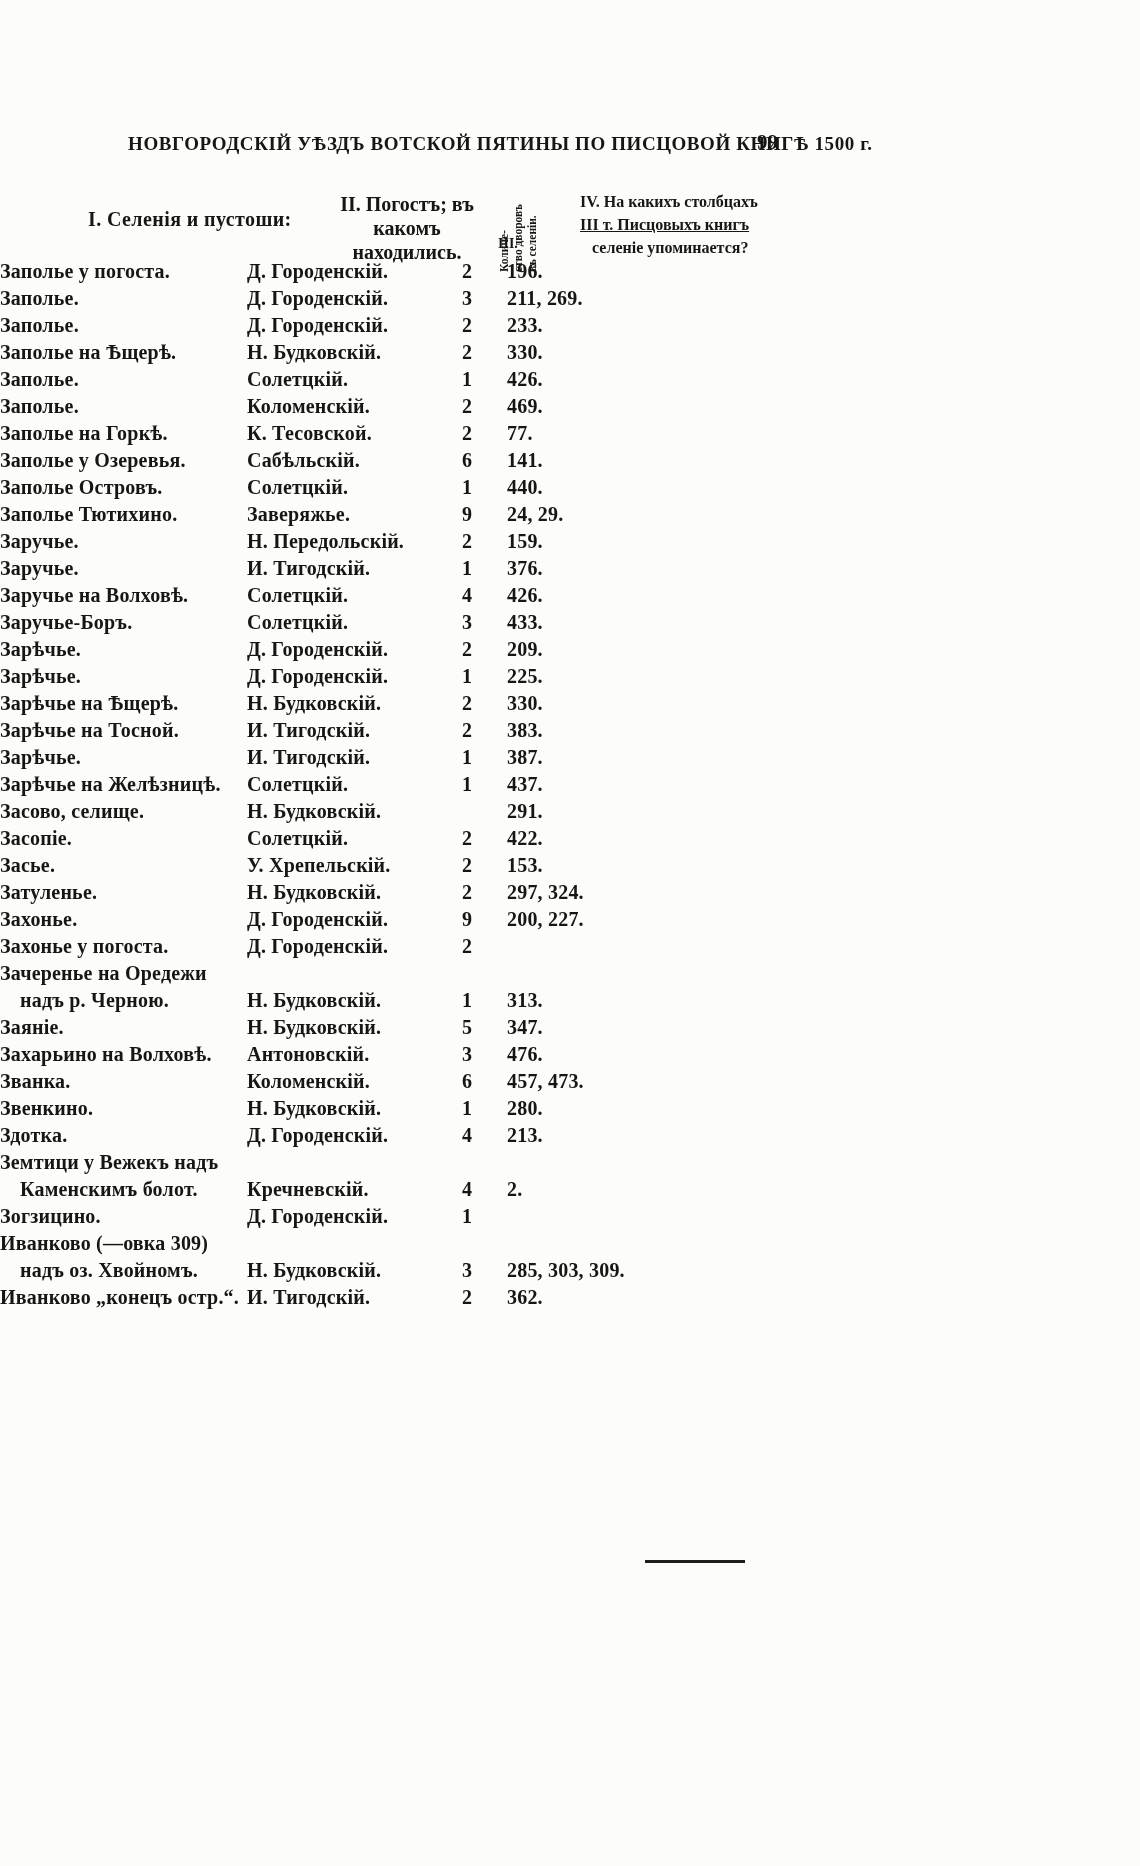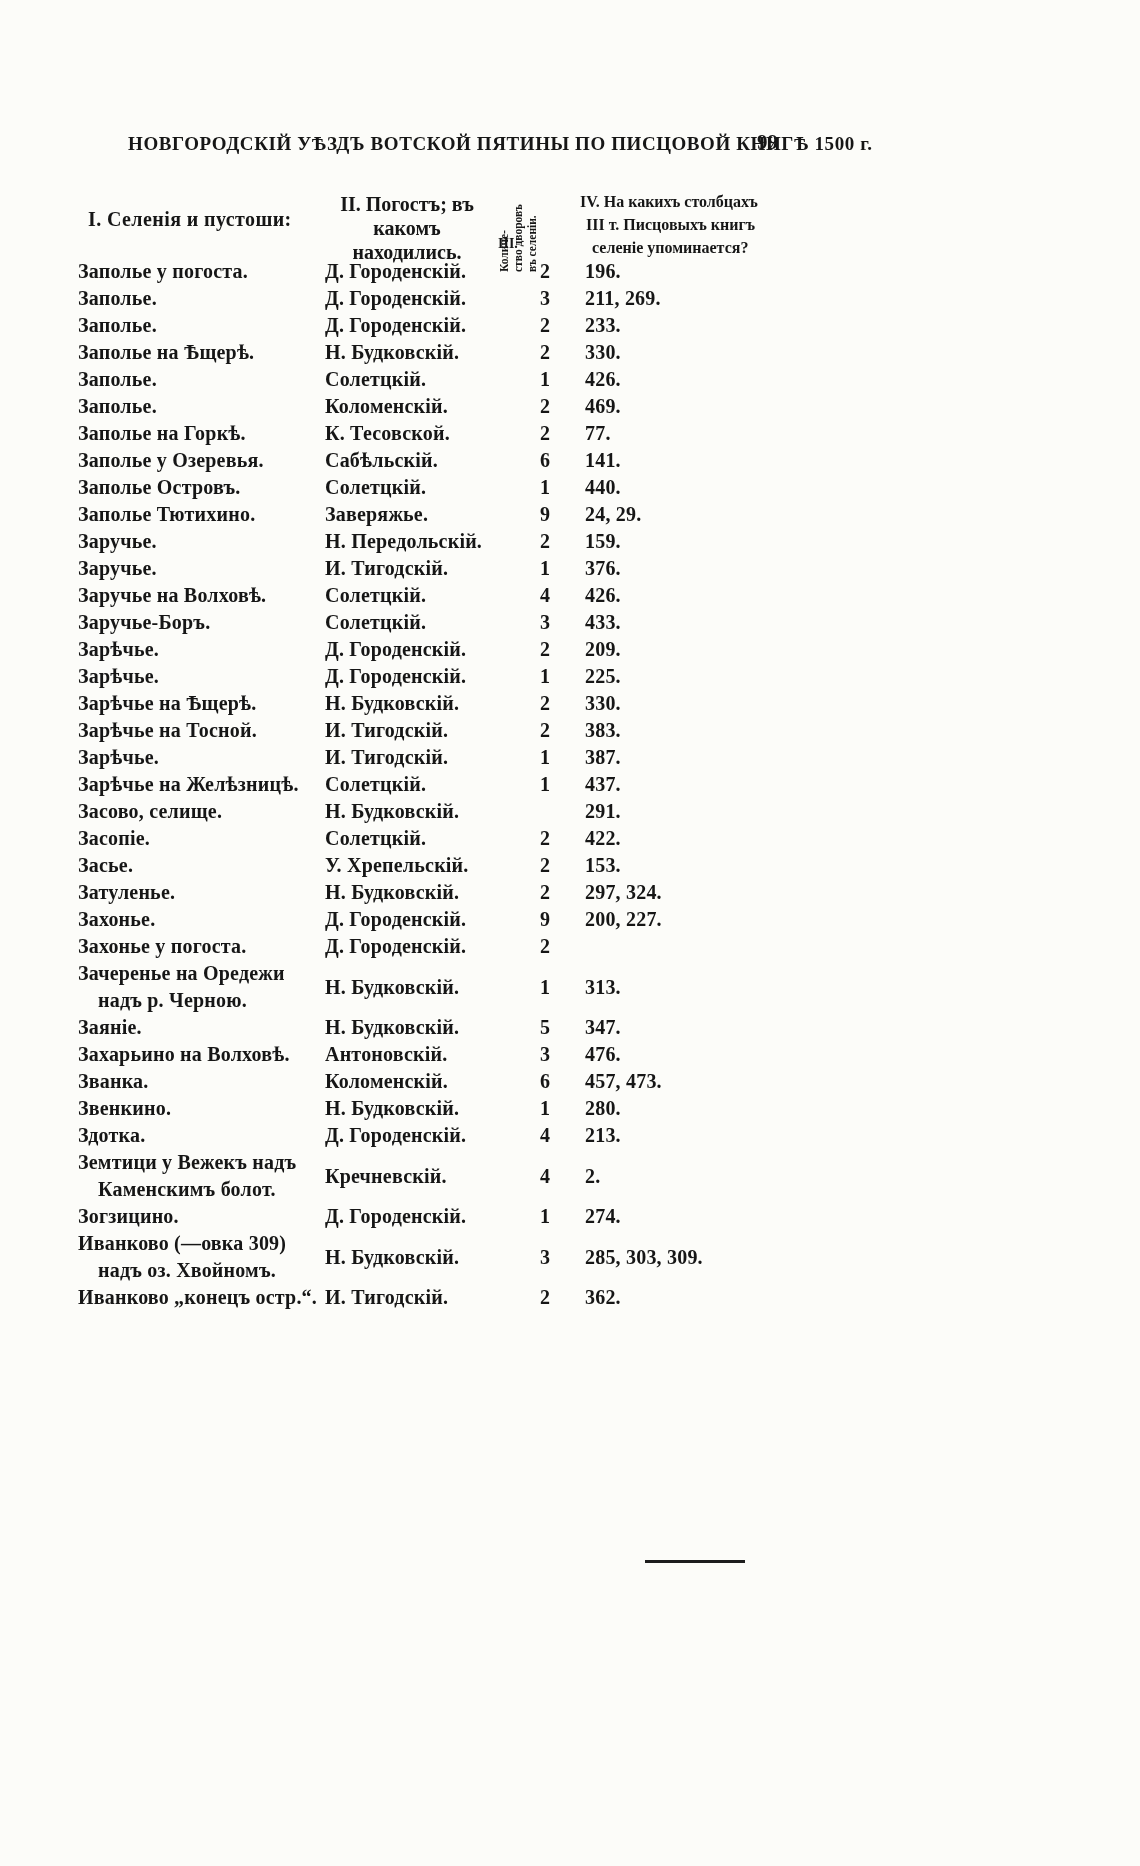--- a/index.html
+++ b/index.html
@@ -74,32 +74,31 @@
     font-weight: bold;
   }
   .hdr-col4 {
     position: absolute;
     left: 580px;
     top: 190px;
     font-size: 16px;
     font-weight: bold;
     line-height: 23px;
   }
-  .hdr-col4 .l2 { margin-left: 6px; }
+  .hdr-col4 .l2 { margin-left: 0; text-decoration: underline; }
   .hdr-col4 .l3 { margin-left: 12px; }
   .table-body {
     position: absolute;
     left: 0;
     top: 258px;
     width: 1140px;
   }
   .row {
     display: flex;
-    align-items: center;
-    padding-left: 78px;
+    align-items: flex-end;
     font-size: 20px;
     line-height: 27px;
     font-weight: bold;
     letter-spacing: 0.2px;
   }
   .c-name  { width: 247px; }
   .c-name .l2 { padding-left: 20px; }
   .c-pogost { width: 180px; }
   .c-count { width: 80px; text-align: center; }
   .c-pages { flex: 1; }
@@ -471,21 +470,20 @@
     <div class="c-pages">2.</div>
   </div>
 
   <div class="row">
     <div class="c-name">
       <div class="l1">Зогзицино.</div>
 
     </div>
     <div class="c-pogost">Д. Городенскій.</div>
     <div class="c-count">1</div>
-    <div class="c-pages">274.</div>
   </div>
 
   <div class="row">
     <div class="c-name">
       <div class="l1">Иванково (—овка 309)</div>
       <div class="l2">надъ оз. Хвойномъ.</div>
     </div>
     <div class="c-pogost">Н. Будковскій.</div>
     <div class="c-count">3</div>
     <div class="c-pages">285, 303, 309.</div>

